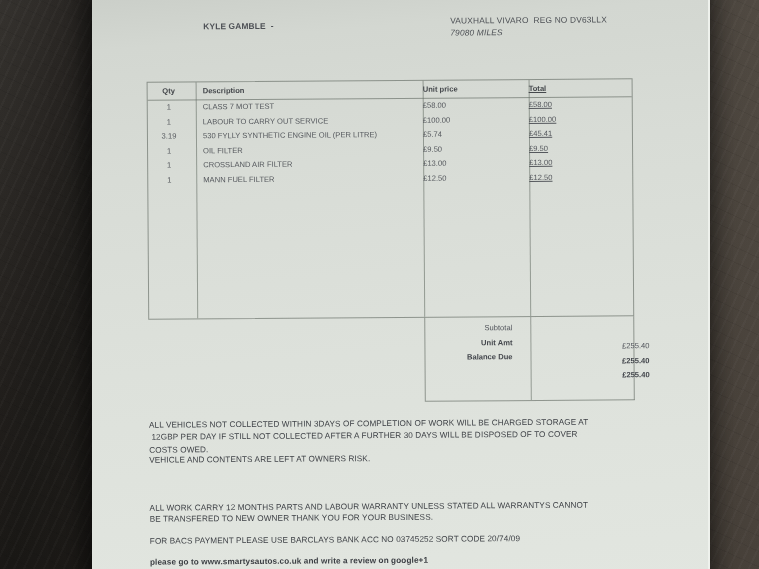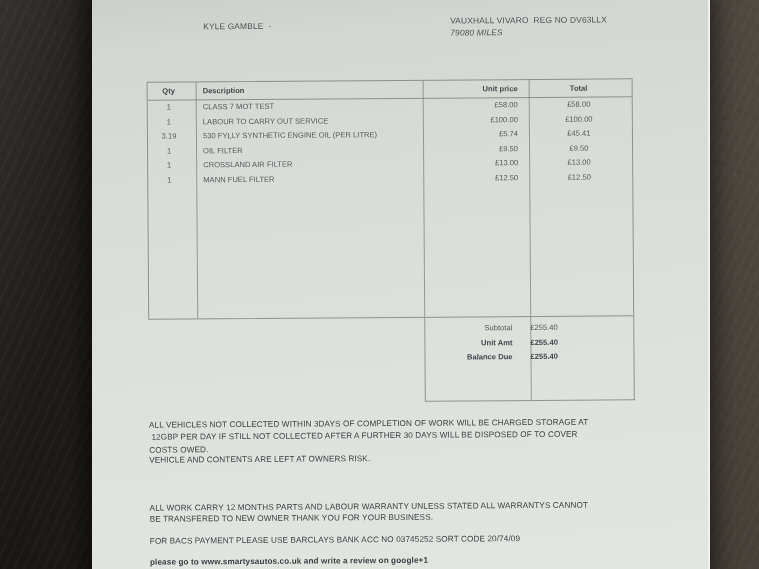--- a/index.html
+++ b/index.html
@@ -50,54 +50,54 @@
   .thead {
     position: absolute; left: 0; right: 0; top: 0; height: 17.5px;
     border-bottom: 1px solid rgba(100,108,100,0.65);
     font-weight: bold; font-size: 7.6px; color: #45484c; line-height: 17.5px;
   }
   .trow { position: absolute; left: 0; right: 0; height: 14.6px;
           font-size: 7.6px; line-height: 14.6px; color: #55585d; }
   .c-qty   { position: absolute; left: 0;    width: 48px;  text-align: center; padding-right: 6px; box-sizing: border-box; }
   .c-desc  { position: absolute; left: 48px; width: 227px; text-align: left;  padding-left: 7px;  box-sizing: border-box;
              white-space: nowrap; overflow: hidden; }
-  .c-unit  { position: absolute; left: 275px; width: 96px; text-align: right; padding-right: 1px; box-sizing: border-box; }
-  .c-total { position: absolute; left: 381px; width: 105px; text-align: center; padding-right: 5px; box-sizing: border-box; }
+  .c-unit  { position: absolute; left: 275px; width: 96px; text-align: left; padding-right: 1px; box-sizing: border-box; }
+  .c-total { position: absolute; left: 381px; width: 105px; text-align: left; padding-right: 5px; box-sizing: border-box; text-decoration: underline; }
 
   
   .totals-box {
     position: absolute; left: 424px; top: 318px;
     width: 210px; height: 83.5px;
     border-left: 1px solid rgba(100,108,100,0.65);
     border-right: 1px solid rgba(100,108,100,0.65);
     border-bottom: 1px solid rgba(100,108,100,0.65);
     box-sizing: border-box;
   }
   .totals-box .vline { left: 105px; }
   .sumrow { position: absolute; left: 0; right: 0; height: 14.6px;
             font-size: 7.6px; line-height: 14.6px; color: #50535a; }
   .sum-label { position: absolute; left: 0; width: 95px; text-align: right; padding-right: 8px; box-sizing: border-box; }
-  .sum-value { position: absolute; left: 105px; width: 124px; text-align: left; padding-right: 5px; box-sizing: border-box; }
+  .sum-value { position: absolute; left: 105px; width: 124px; text-align: right; padding-right: 5px; box-sizing: border-box; margin-top: 19px; }
   .sum-bold  { font-weight: bold; color: #44474d; }
 
   
   .notice-line { position: absolute; left: 148px; font-size: 8.2px;
                  letter-spacing: 0.1px; color: #3f4247; white-space: pre; }
   .notice-strong { font-weight: bold; color: #3b3e43; }
 </style>
 </head>
 <body>
 
 <div class="desk-texture"></div>
 
 <div class="paper"></div>
 
 <div class="content">
 
-  <div class="abs hdr-text" style="left:205px; top:20px;">KYLE GAMBLE  -</div>
+  <div class="abs hdr-text" style="left:205px; top:20px;font-weight:bold;">KYLE GAMBLE  -</div>
   <div class="abs hdr-text" style="left:452px; top:16px;">VAUXHALL VIVARO  REG NO DV63LLX</div>
   <div class="abs hdr-text" style="left:452px; top:28px;font-style:italic;">79080 MILES</div>
 
   <div class="table-box">
     <div class="vline vl-1"></div>
     <div class="vline vl-2"></div>
     <div class="vline vl-3"></div>
 
     <div class="thead">
       <div class="c-qty">Qty</div>

